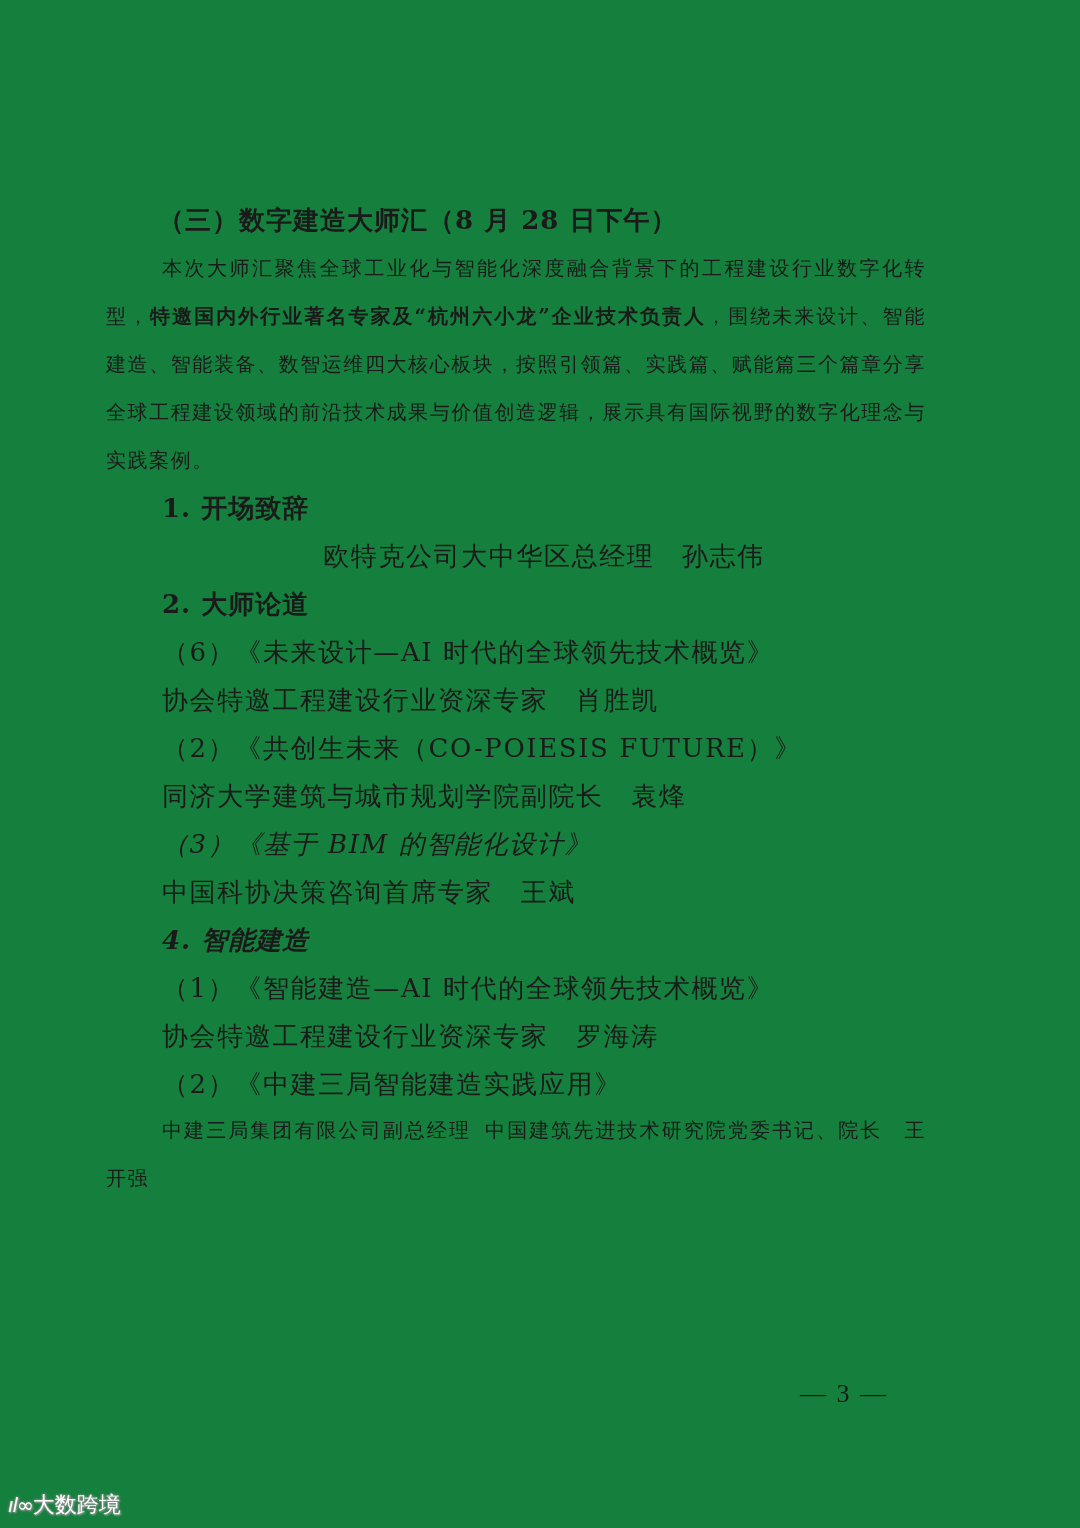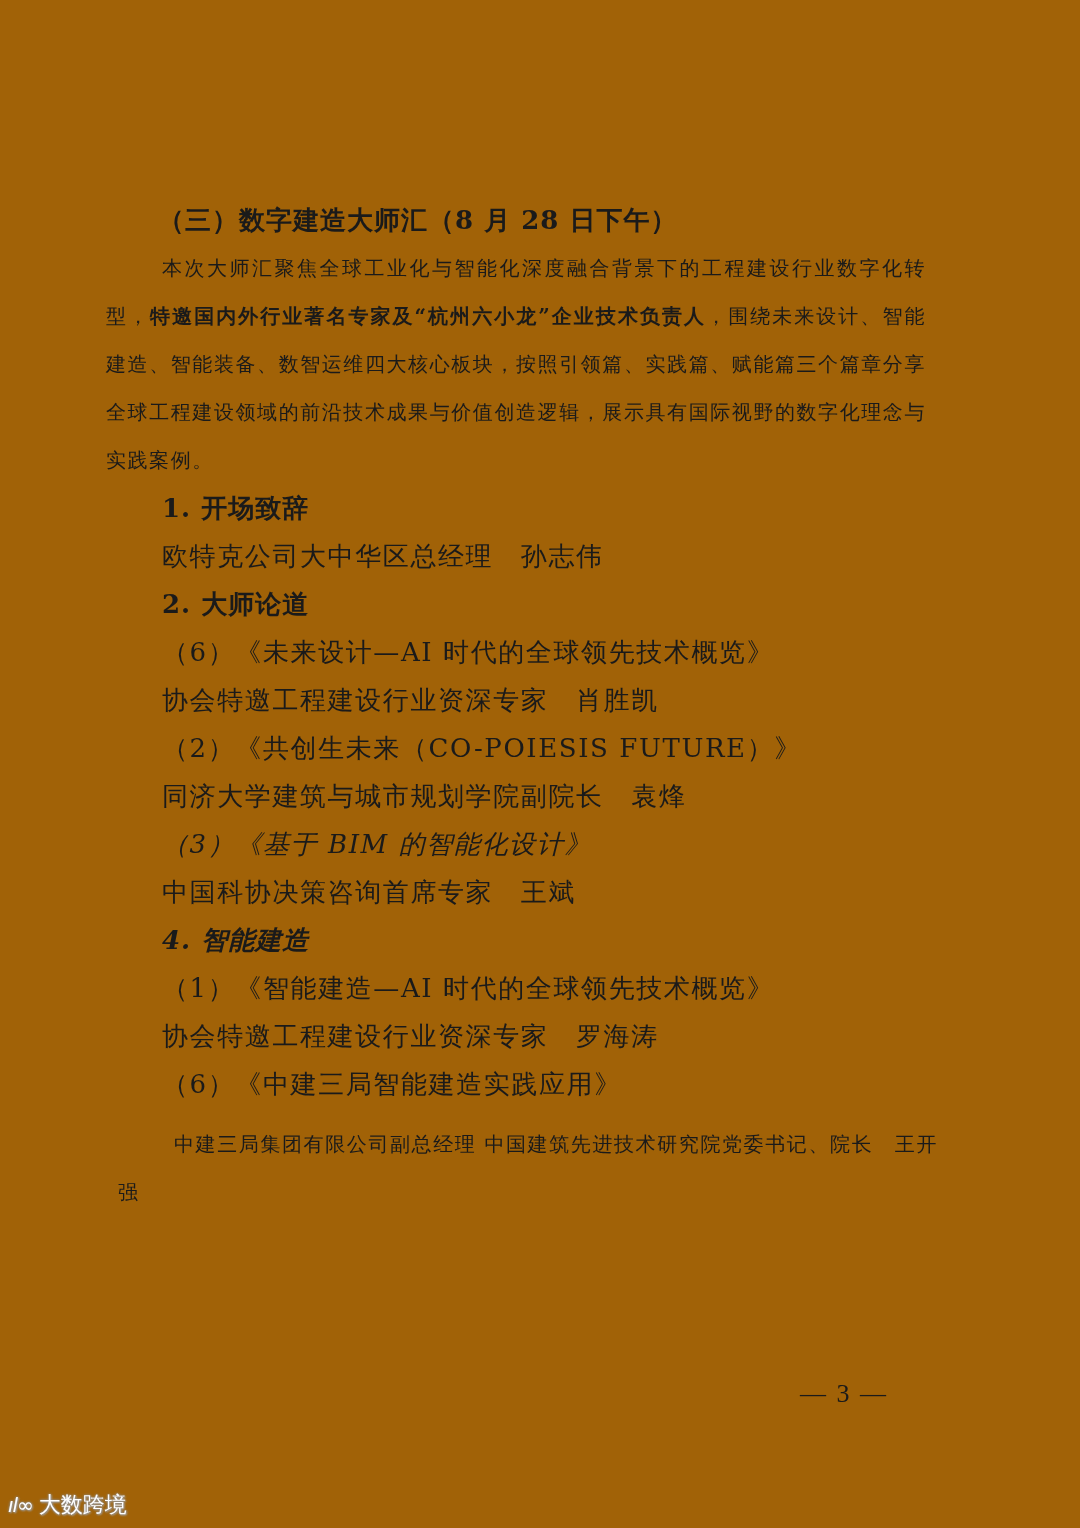--- a/index.html
+++ b/index.html
@@ -14,21 +14,21 @@
       overflow: hidden;
       font-family: "DejaVu Serif", "Liberation Serif", serif;
       color: #1a1a1a;
     }
     .page {
       position: absolute;
       left: 0;
       top: 0;
       width: 1080px;
       height: 1528px;
-      background: #a16207;
+      background: #15803d;
     }
     .content {
       position: absolute;
       left: 106px;
       top: 196px;
       width: 820px;
     }
     .line {
       font-size: 26px;
       line-height: 48px;
@@ -65,57 +65,56 @@
     .watermark {
       position: absolute;
       left: 8px;
       top: 1490px;
       font-family: "DejaVu Sans", sans-serif;
       font-size: 22px;
       color: #ffffff;
       text-shadow: 0 0 2px #888, 0 0 3px #999, 1px 1px 2px #aaa;
       display: flex;
       align-items: center;
-      gap: 6px;
     }
     .watermark .logo {
       font-size: 20px;
       font-style: italic;
       letter-spacing: -1px;
     }
   </style>
 </head>
 <body>
 
 <div class="page">
   <div class="content">
 
     <div class="line heading indent-small">（三）数字建造大师汇（8 月 28 日下午）</div>
 
     <p class="para" style="margin:0;">
       <span>本次大师汇聚焦全球工业化与智能化深度融合背景下的工程建设行业数字化转型，</span><b>特邀国内外行业著名专家及“杭州六小龙”企业技术负责人</b><span>，围绕未来设计、智能建造、智能装备、数智运维四大核心板块，按照引领篇、实践篇、赋能篇三个篇章分享全球工程建设领域的前沿技术成果与价值创造逻辑，展示具有国际视野的数字化理念与实践案例。</span>
     </p>
 
     <div class="line heading" style="padding-left:56px;">1. 开场致辞</div>
-    <div class="line" style="padding-left:56px;">欧特克公司大中华区总经理　孙志伟</div>
+    <div class="line" style="padding-left:56px;text-align:center;">欧特克公司大中华区总经理　孙志伟</div>
 
     <div class="line heading" style="padding-left:56px;">2. 大师论道</div>
 
     <div class="line" style="padding-left:56px;">（6）《未来设计—AI 时代的全球领先技术概览》</div>
     <div class="line" style="padding-left:56px;">协会特邀工程建设行业资深专家　肖胜凯</div>
     <div class="line" style="padding-left:56px;">（2）《共创生未来（CO-POIESIS FUTURE）》</div>
     <div class="line" style="padding-left:56px;">同济大学建筑与城市规划学院副院长　袁烽</div>
     <div class="line" style="padding-left:56px;font-style:italic;">（3）《基于 BIM 的智能化设计》</div>
     <div class="line" style="padding-left:56px;">中国科协决策咨询首席专家　王斌</div>
 
     <div class="line heading" style="padding-left:56px;font-style:italic;">4. 智能建造</div>
     <div class="line" style="padding-left:56px;">（1）《智能建造—AI 时代的全球领先技术概览》</div>
     <div class="line" style="padding-left:56px;">协会特邀工程建设行业资深专家　罗海涛</div>
-    <div class="line" style="padding-left:56px;">（6）《中建三局智能建造实践应用》</div>
-    <p class="para" style="margin:12px;">中建三局集团有限公司副总经理 中国建筑先进技术研究院党委书记、院长　王开强</p>
+    <div class="line" style="padding-left:56px;">（2）《中建三局智能建造实践应用》</div>
+    <p class="para" style="margin:0;font-family:Liberation Mono, monospace;">中建三局集团有限公司副总经理 中国建筑先进技术研究院党委书记、院长　王开强</p>
 
   </div>
 
   <div class="page-number">— 3 —</div>
 
   <div class="watermark">
     <span class="logo">ıl∞</span>
     <span>大数跨境</span>
   </div>
 </div>

